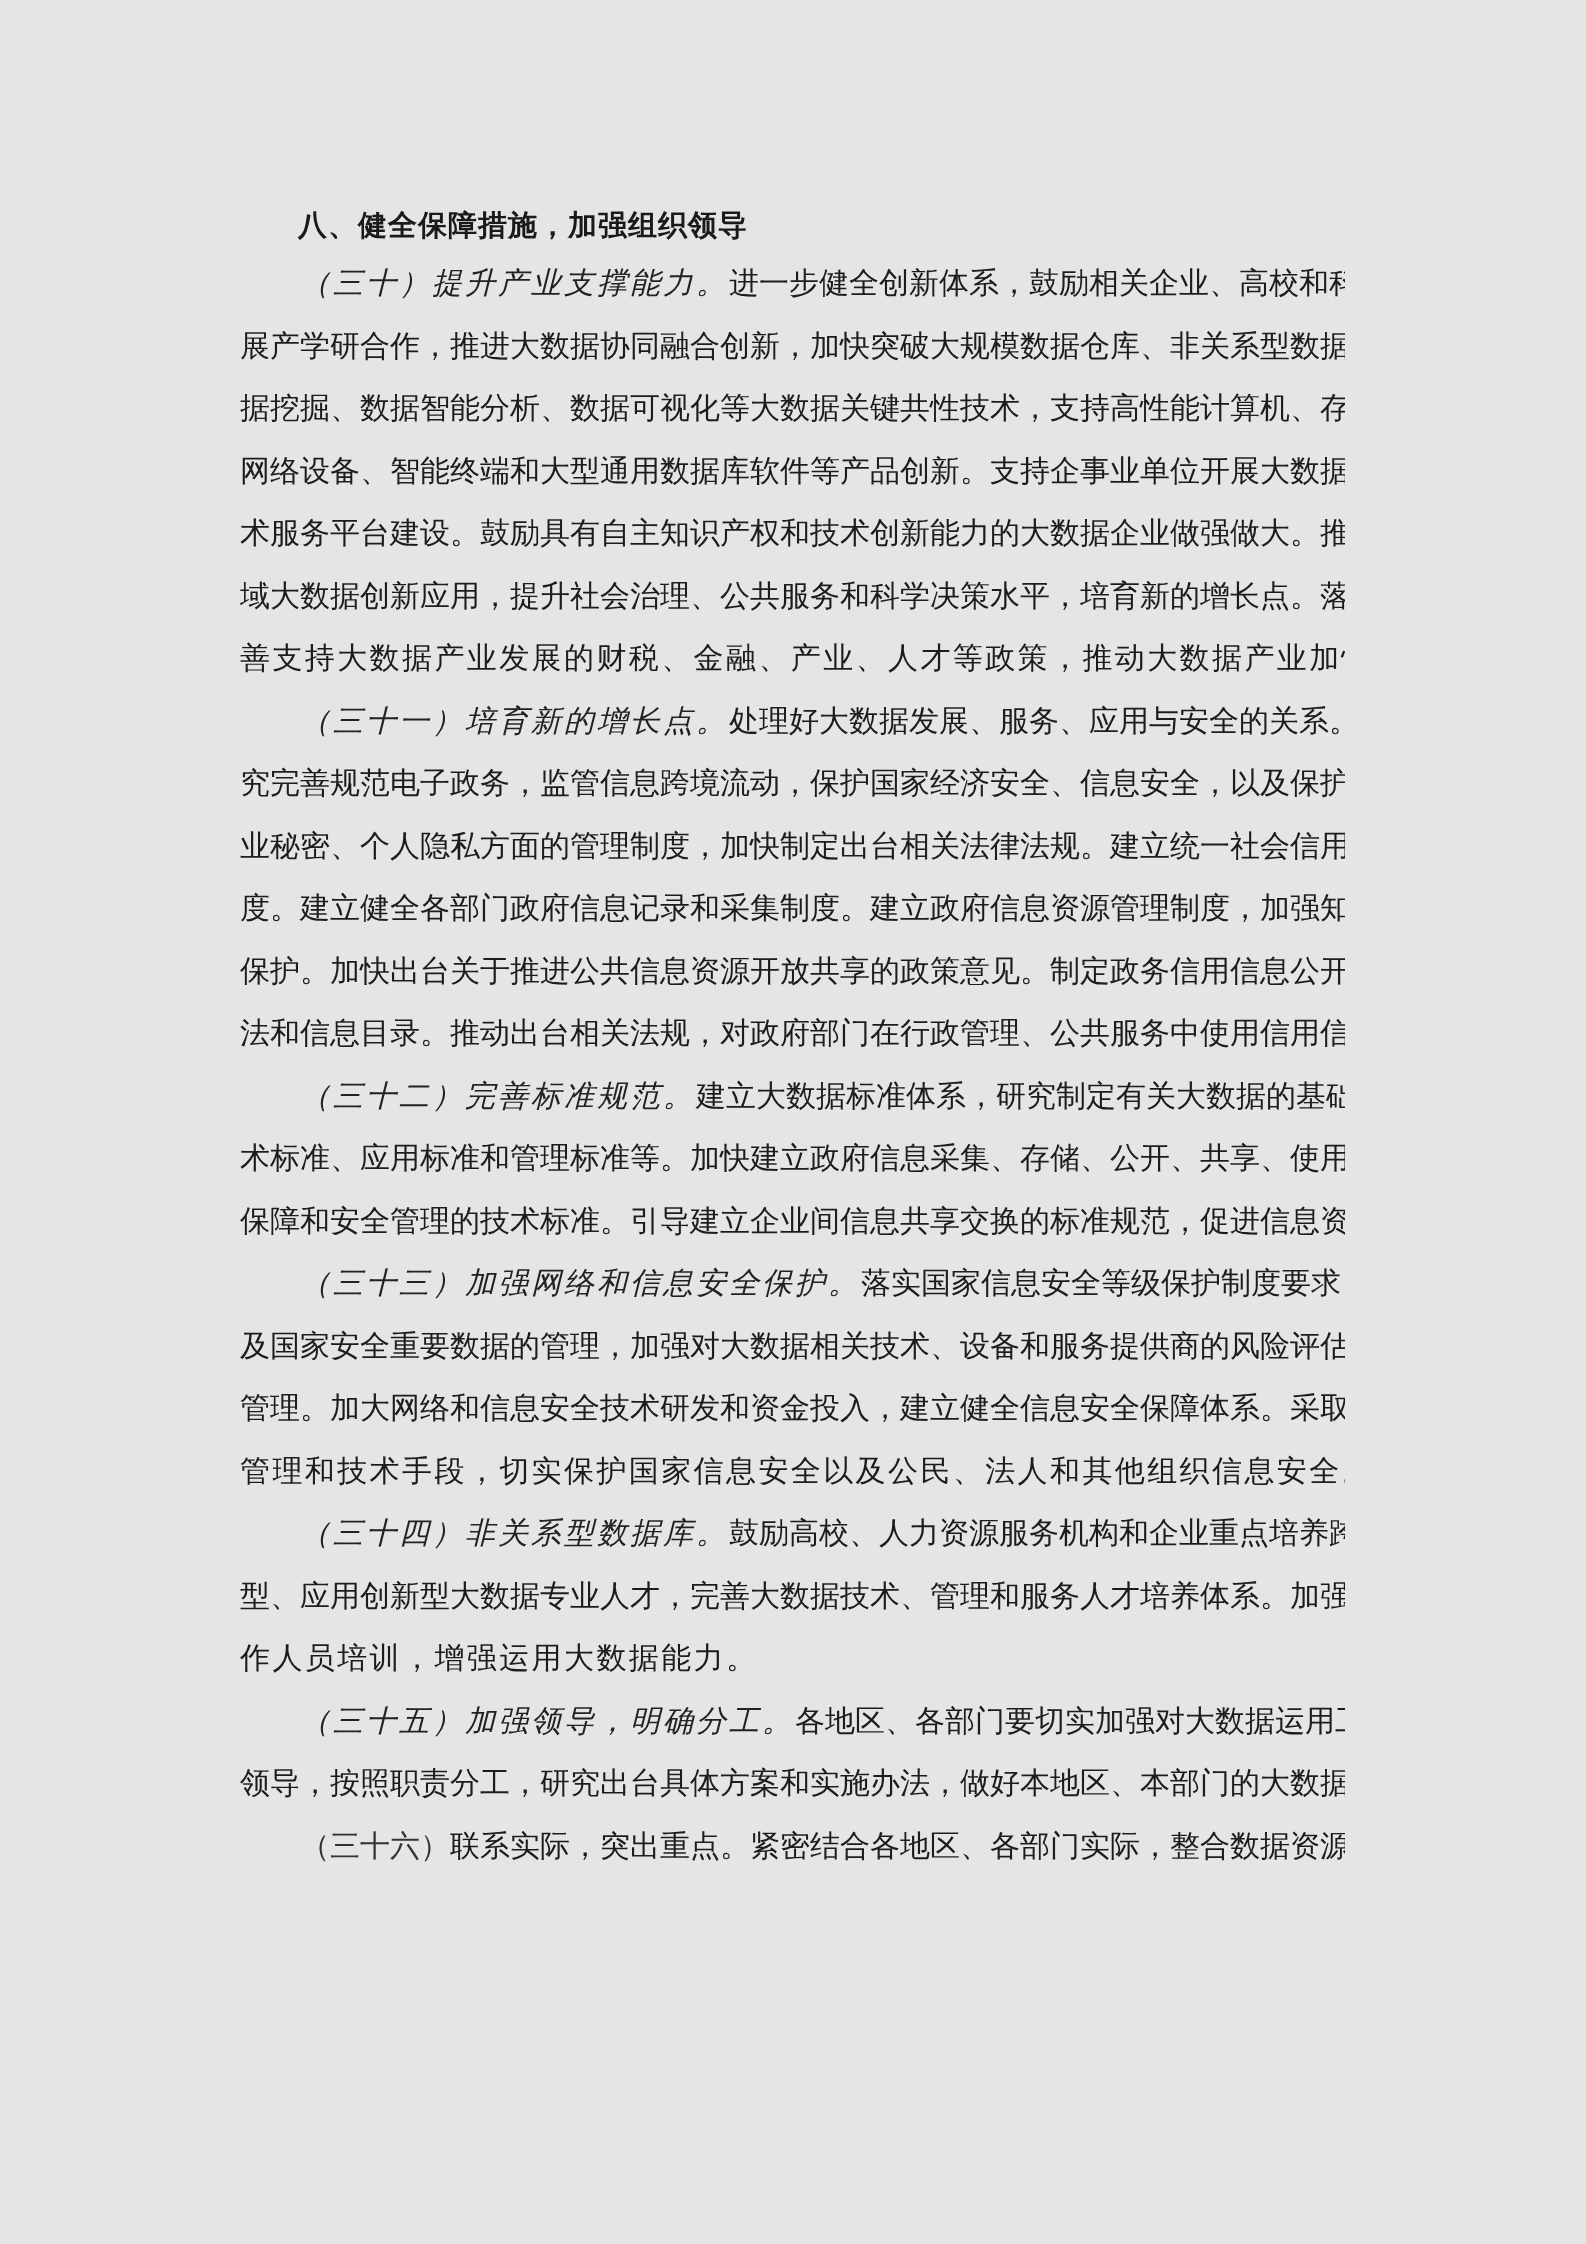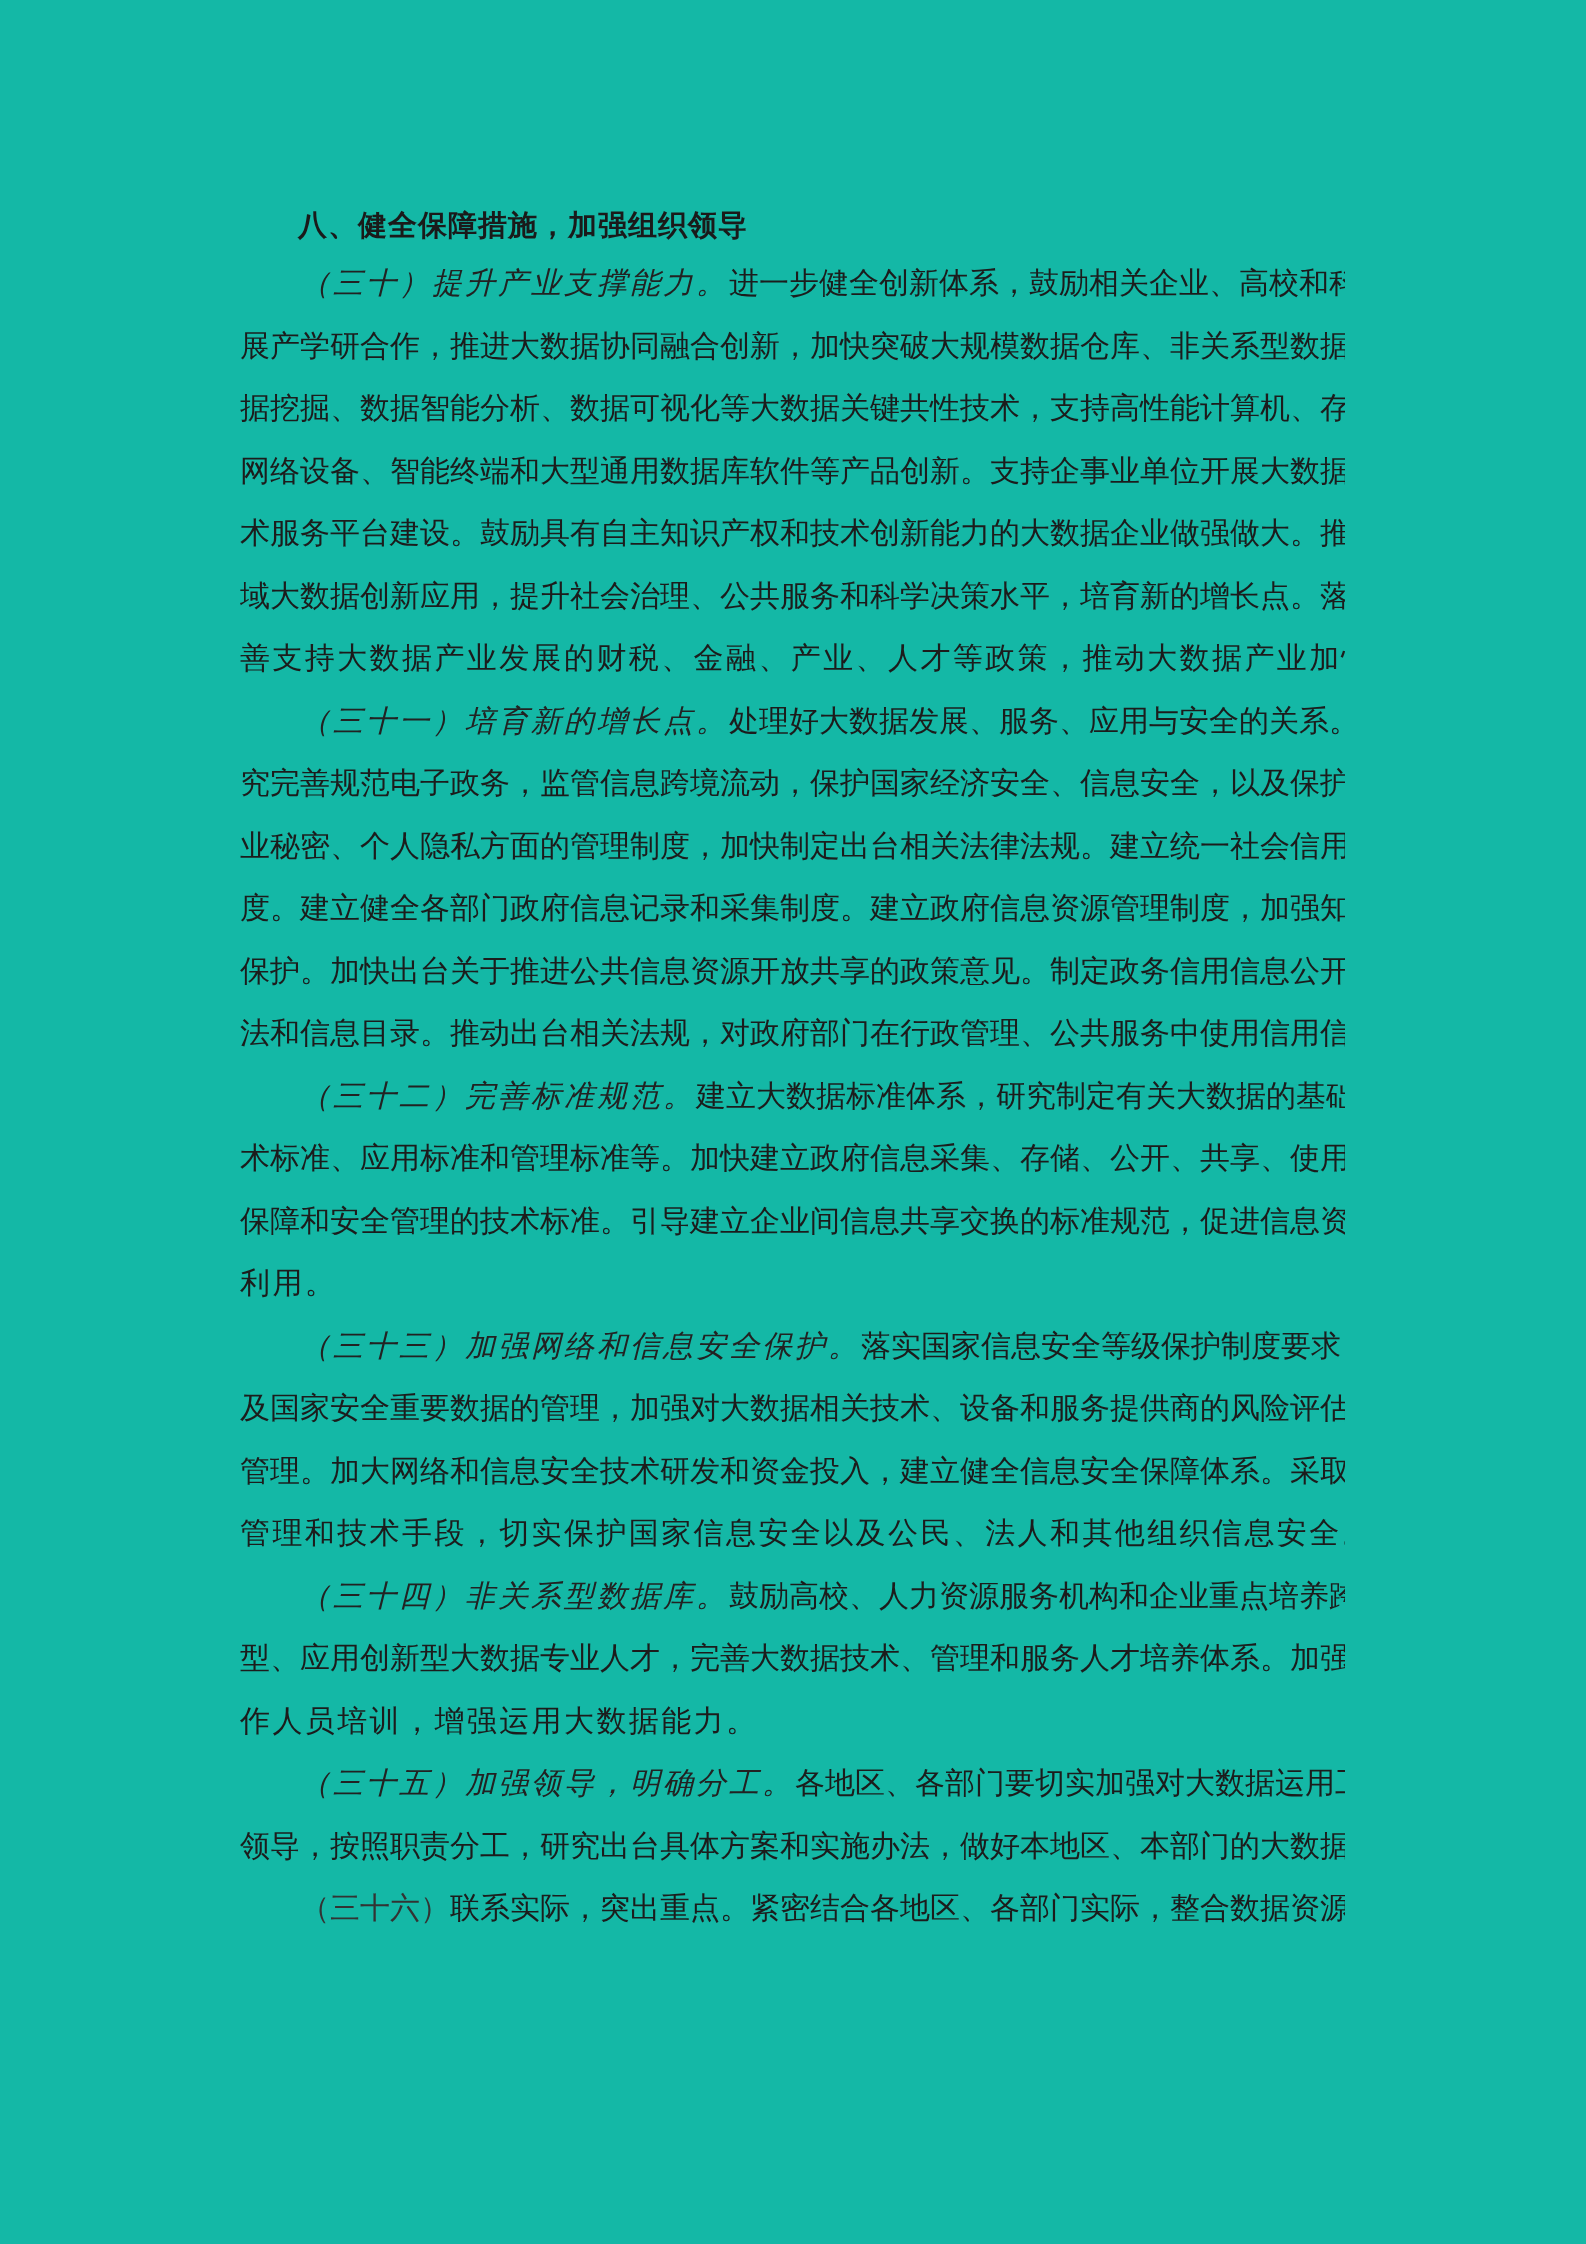--- a/index.html
+++ b/index.html
@@ -1,18 +1,18 @@
 <!DOCTYPE html>
 <html><head>
 <meta charset="utf-8">
 <style>
   html, body { margin: 0; padding: 0; background: #ffffff; }
   body { width: 1586px; height: 2244px; position: relative; overflow: hidden; }
   .page {
-    position: absolute; left: 0; top: 0; width: 1586px; height: 2244px; background: #14b8a6;
+    position: absolute; left: 0; top: 0; width: 1586px; height: 2244px; background: #e5e5e5;
     font-family: "DejaVu Serif", "Liberation Serif", serif;
     color: #1c1c1c;
   }
   .heading {
     position: absolute; left: 298px; top: 205px; height: 40px; line-height: 40px;
     font-family: "DejaVu Sans", "Liberation Sans", sans-serif;
     font-weight: bold; font-size: 29px; letter-spacing: 1px; color: #1a1a1a; white-space: nowrap;
   }
   .body-text { position: absolute; left: 240px; top: 252px; width: 1105px; }
   .line {
@@ -51,21 +51,20 @@
       <span class="line">业秘密、个人隐私方面的管理制度，加快制定出台相关法律法规。建立统一社会信用代码制</span>
       <span class="line">度。建立健全各部门政府信息记录和采集制度。建立政府信息资源管理制度，加强知识产权</span>
       <span class="line">保护。加快出台关于推进公共信息资源开放共享的政策意见。制定政务信用信息公开共享办</span>
       <span class="line">法和信息目录。推动出台相关法规，对政府部门在行政管理、公共服务中使用信用信息和信</span>
     </div>
 
     <div>
       <span class="line first"><span class="label-kai">（三十二）</span><span class="label-kai">完善标准规范。</span><span>建立大数据标准体系，研究制定有关大数据的基础标准、技</span></span>
       <span class="line">术标准、应用标准和管理标准等。加快建立政府信息采集、存储、公开、共享、使用、质量</span>
       <span class="line">保障和安全管理的技术标准。引导建立企业间信息共享交换的标准规范，促进信息资源开发</span>
-      <span class="line last">利用。</span>
     </div>
 
     <div>
       <span class="line first"><span class="label-kai">（三十三）</span><span class="label-kai">加强网络和信息安全保护。</span><span>落实国家信息安全等级保护制度要求，加强对涉</span></span>
       <span class="line">及国家安全重要数据的管理，加强对大数据相关技术、设备和服务提供商的风险评估和安全</span>
       <span class="line">管理。加大网络和信息安全技术研发和资金投入，建立健全信息安全保障体系。采取必要的</span>
       <span class="line last">管理和技术手段，切实保护国家信息安全以及公民、法人和其他组织信息安全。</span>
     </div>
 
     <div>

